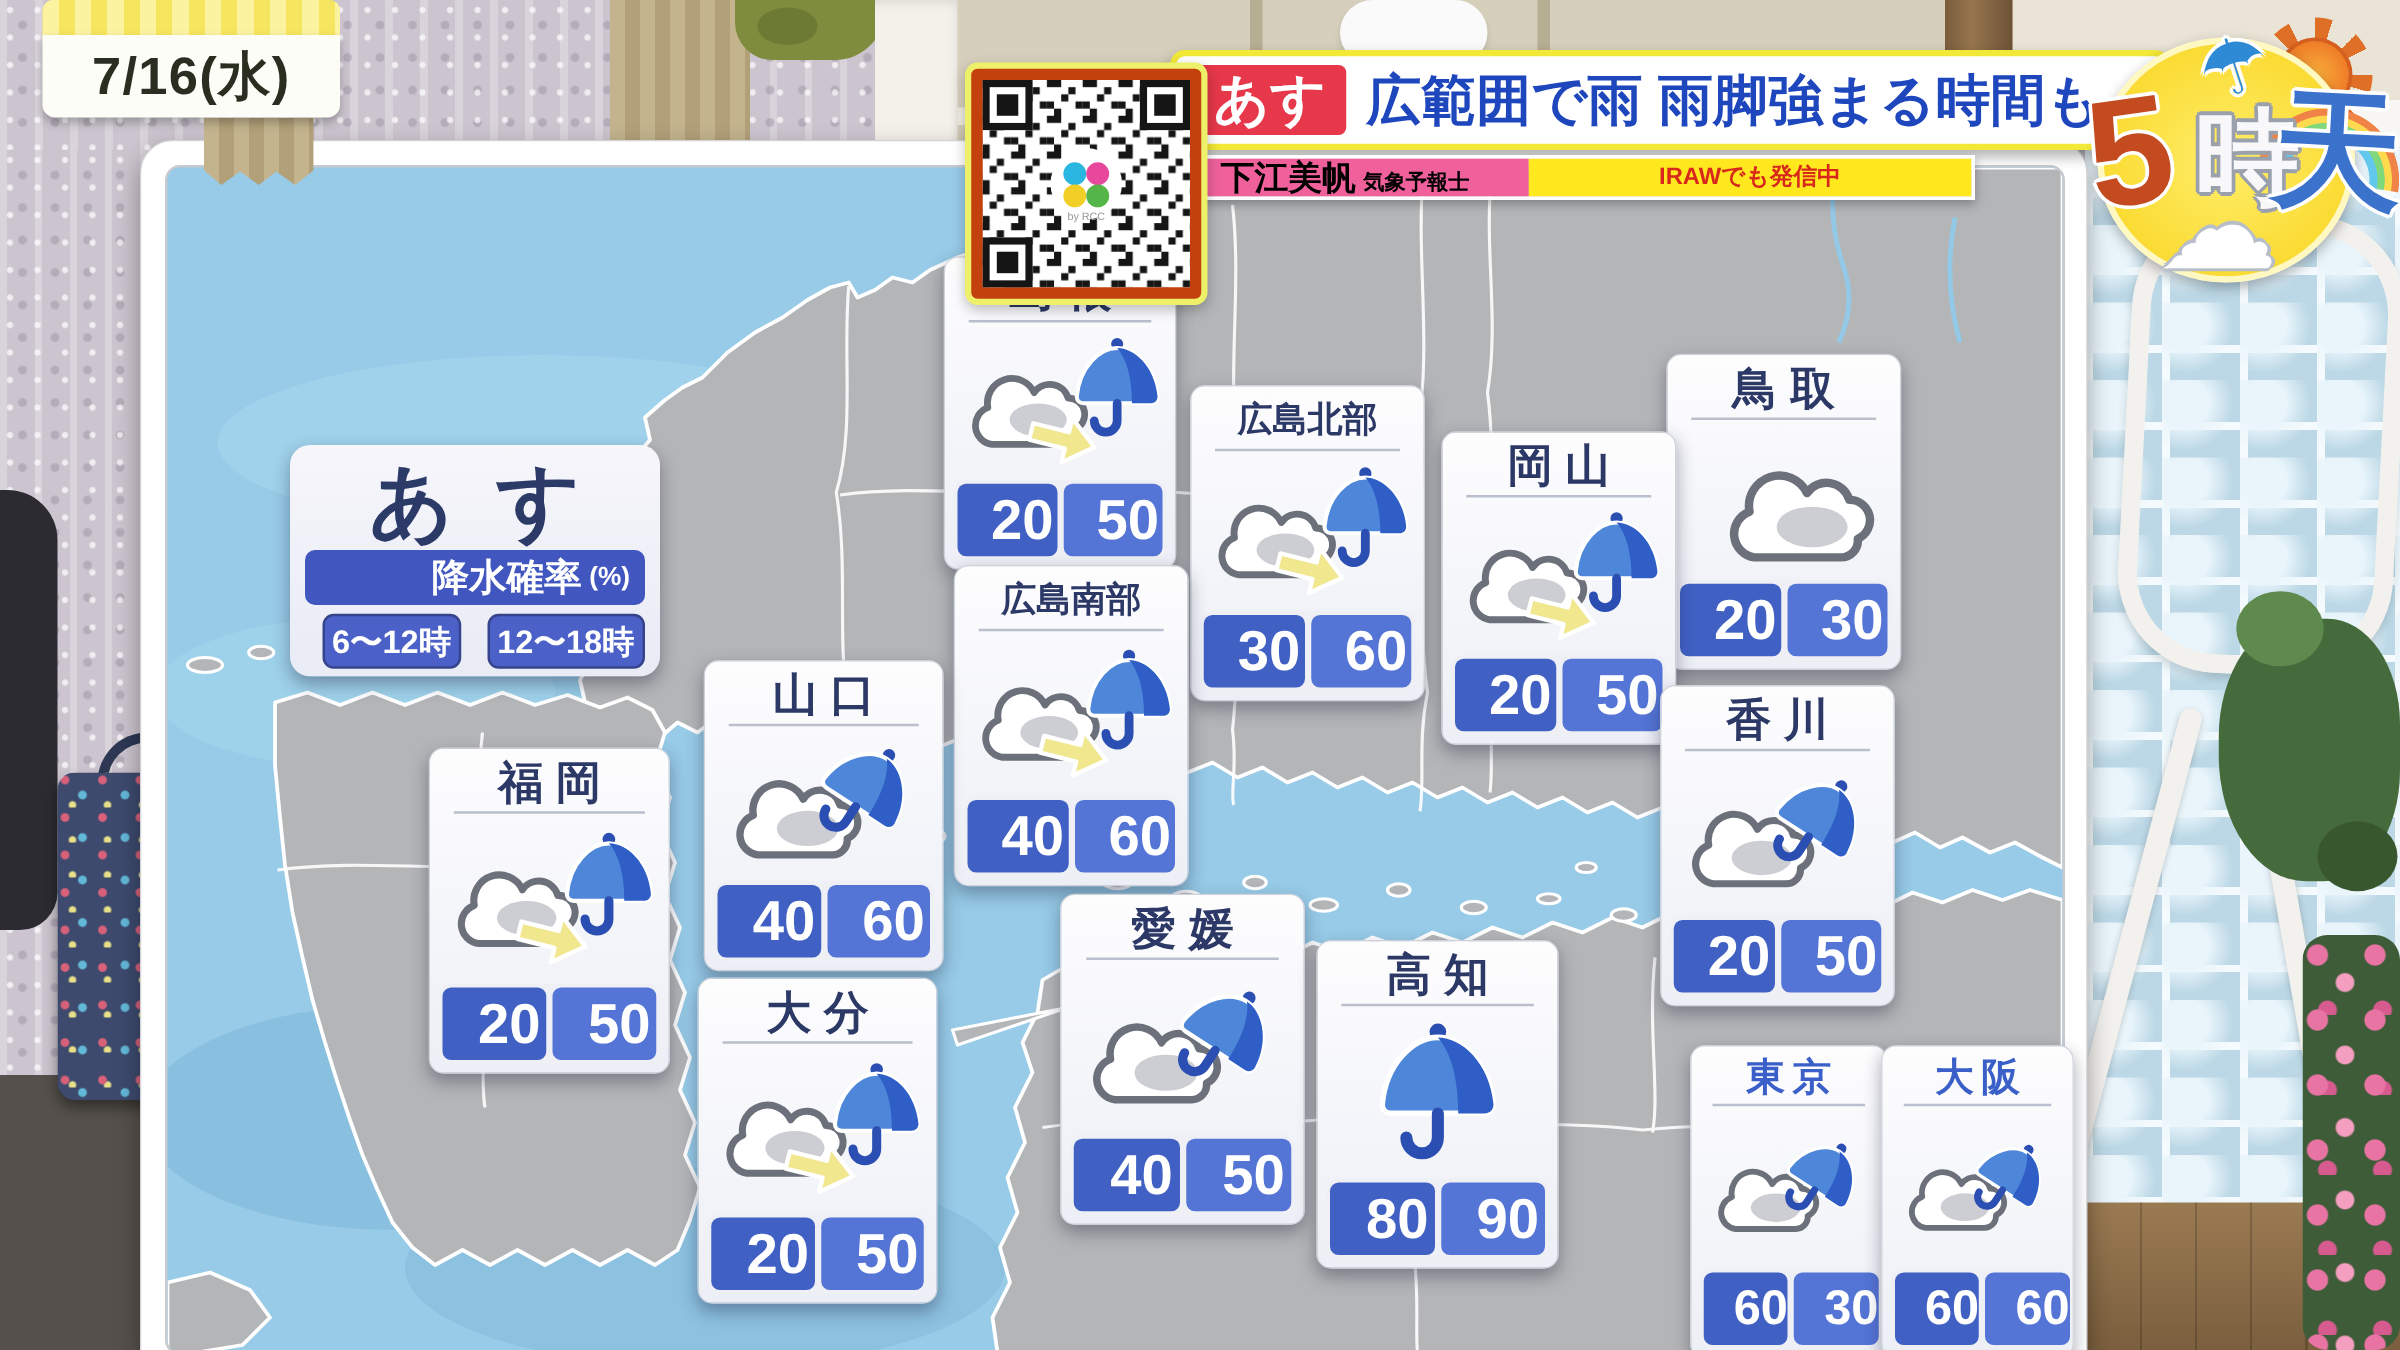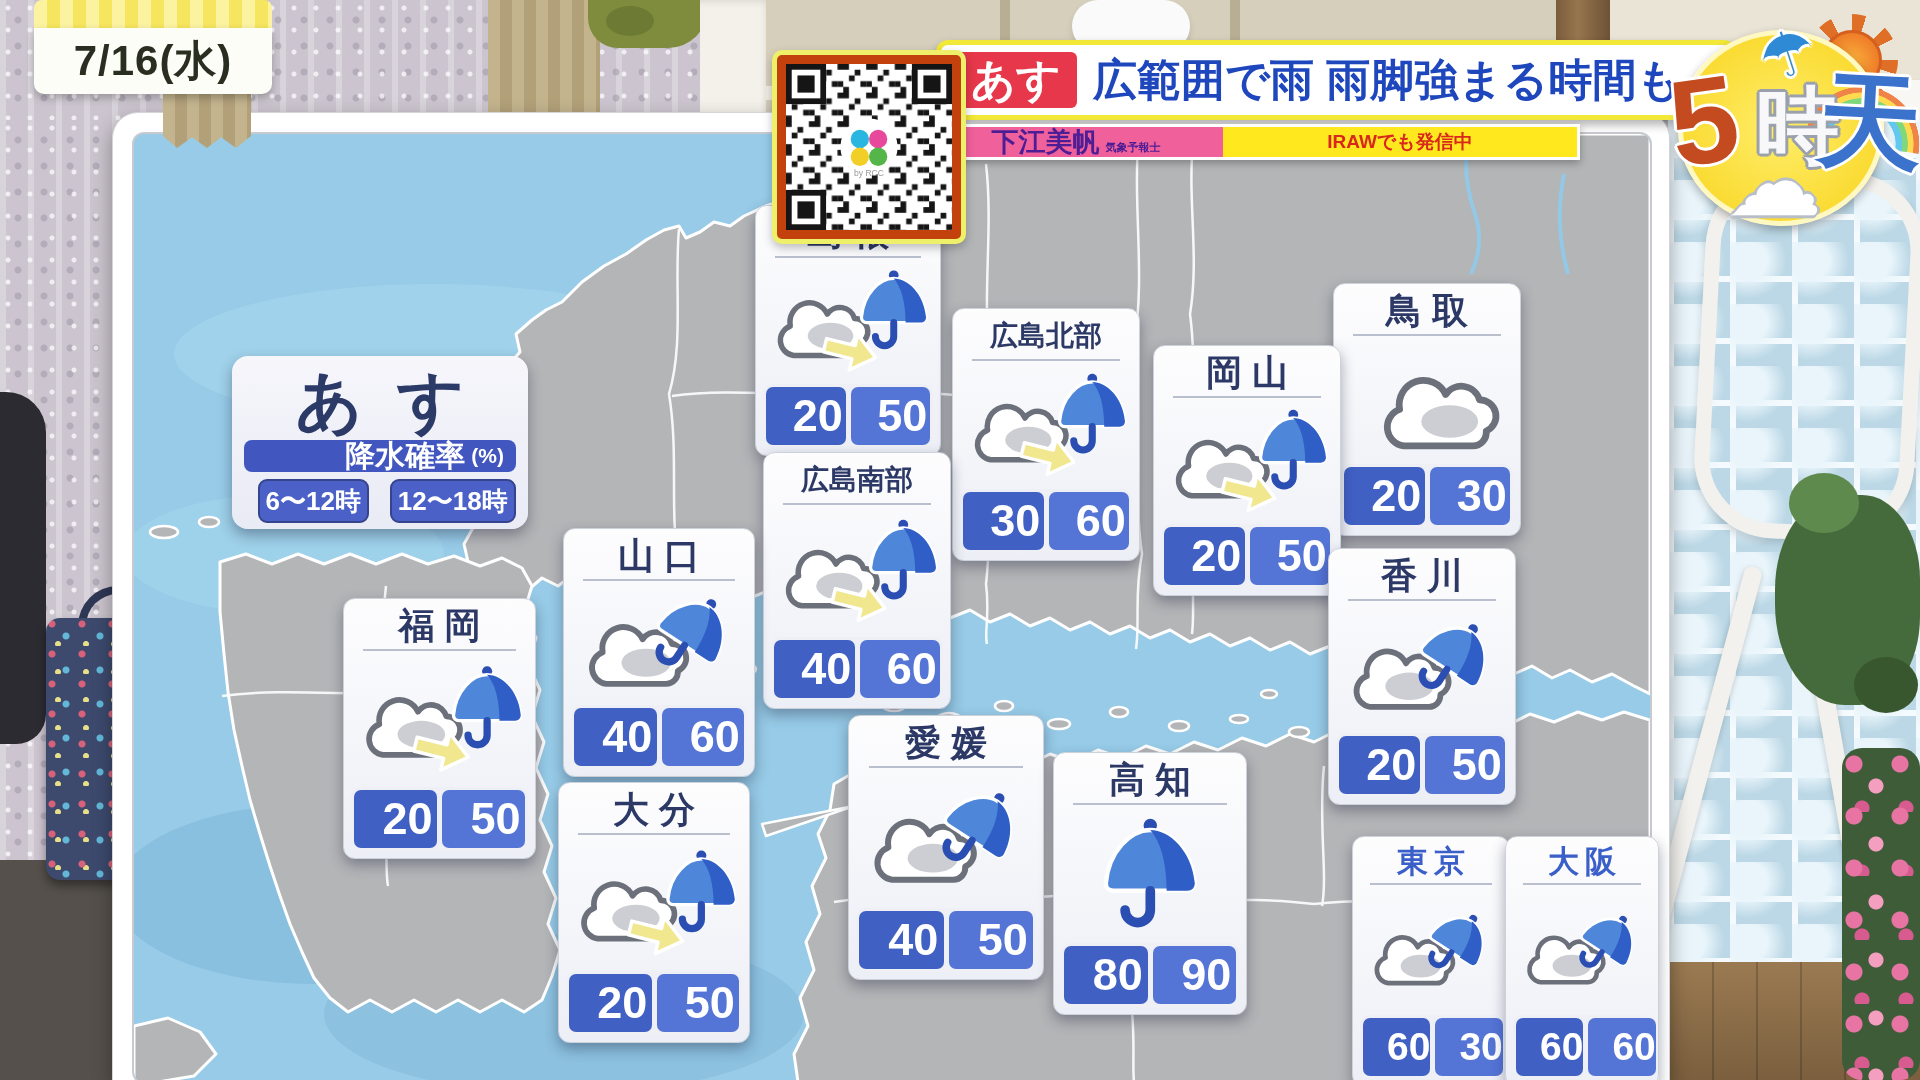--- a/index.html
+++ b/index.html
@@ -61,24 +61,24 @@
   .date-badge{background:#fdfdf8;border-radius:0 0 10px 10px;box-shadow:0 4px 8px rgba(0,0,0,.25);
     color:#2a2e20;font-size:42px;font-weight:800;text-align:center;line-height:66px;letter-spacing:1px;}
   .qr-box{background:#c2410c;border:5px solid #eff06a;border-radius:10px;padding:9px;
     box-shadow:0 4px 10px rgba(0,0,0,.25);}
   .headline{background:#fff;border:5px solid #f2e838;border-radius:12px;
     box-shadow:0 5px 10px rgba(0,0,0,.3);display:flex;align-items:center;gap:16px;padding:0 14px;}
   .hl-tag{background:#e6384a;color:#fff;border-radius:6px;font-size:44px;font-weight:900;
     padding:4px 16px;line-height:1.1;}
   .hl-text{color:#1e46bd;font-size:44px;font-weight:900;white-space:nowrap;}
   .ticker{display:flex;border:3px solid #fff;box-shadow:0 3px 8px rgba(0,0,0,.3);}
-  .tk-left{background:#f0619c;color:#4c1d95;display:flex;align-items:baseline;justify-content:center;
+  .tk-left{background:#f0619c;color:#000000;display:flex;align-items:baseline;justify-content:center;
     gap:6px;padding:0 12px;}
   .tk-name{font-size:27px;font-weight:800;line-height:30px;}
-  .tk-role{font-size:11px;font-weight:700;}
+  .tk-role{font-size:17px;font-weight:700;}
   .tk-right{background:#ffe81e;color:#d8281c;font-size:19px;font-weight:800;line-height:30px;
     text-align:center;flex:1;}
 
   
   .logo-circle{border-radius:50%;background:radial-gradient(#ffee6a,#fada30 75%);
     border:5px solid #fff8c0;box-shadow:0 4px 10px rgba(0,0,0,.3);}
   .logo-sun{border-radius:50%;background:repeating-conic-gradient(#df6f26 0 18deg,rgba(0,0,0,0) 18deg 45deg);}
   .logo-sun:before{content:"";position:absolute;inset:16px;border-radius:50%;
     background:radial-gradient(#f9b03c,#ef7d28 70%);border:3px solid #d55f1e;}
   .ol-w{text-shadow:-3px 0 0 #fff,3px 0 0 #fff,0 -3px 0 #fff,0 3px 0 #fff,
@@ -91,21 +91,21 @@
 
   
   .board{background:#fff;border-radius:26px 26px 0 0;border:1px solid #d4d4d8;
     box-shadow:0 8px 20px rgba(0,0,0,.35);}
   .map-area{overflow:hidden;border-radius:12px;border:2px solid #c8cad0;background:#97cbe7;}
 
   
   .legend{background:linear-gradient(180deg,#f6f6fb,#e9ebf5);border-radius:16px;
     box-shadow:0 6px 14px rgba(30,35,60,.4);text-align:center;padding:6px 12px;}
   .lg-title{color:#2c3a68;font-size:66px;font-weight:900;letter-spacing:34px;padding-left:34px;line-height:78px;}
-  .lg-bar{background:#4256c0;border-radius:8px;color:#fff;font-weight:800;height:32px;
+  .lg-bar{background:#4256c0;border-radius:8px;color:#fff;font-weight:800;height:44px;
     display:flex;align-items:center;justify-content:flex-end;padding:0 12px;gap:6px;}
   .lg-bar .b1{font-size:30px;} .lg-bar .b2{font-size:21px;}
   .lg-row{display:flex;gap:7px;margin-top:7px;}
   .lg-btn{background:#4b61c8;border:2px solid #36448e;border-radius:9px;color:#fff;
     font-size:26px;font-weight:800;line-height:40px;flex:1;margin-left:14px;}
 
   
   .panel{background:linear-gradient(180deg,#fdfdfe,#edeff6);border-radius:12px;
     border:1px solid #cdd1da;box-shadow:0 6px 14px rgba(30,35,60,.38);
     display:flex;flex-direction:column;padding:4px 7px 7px;}

